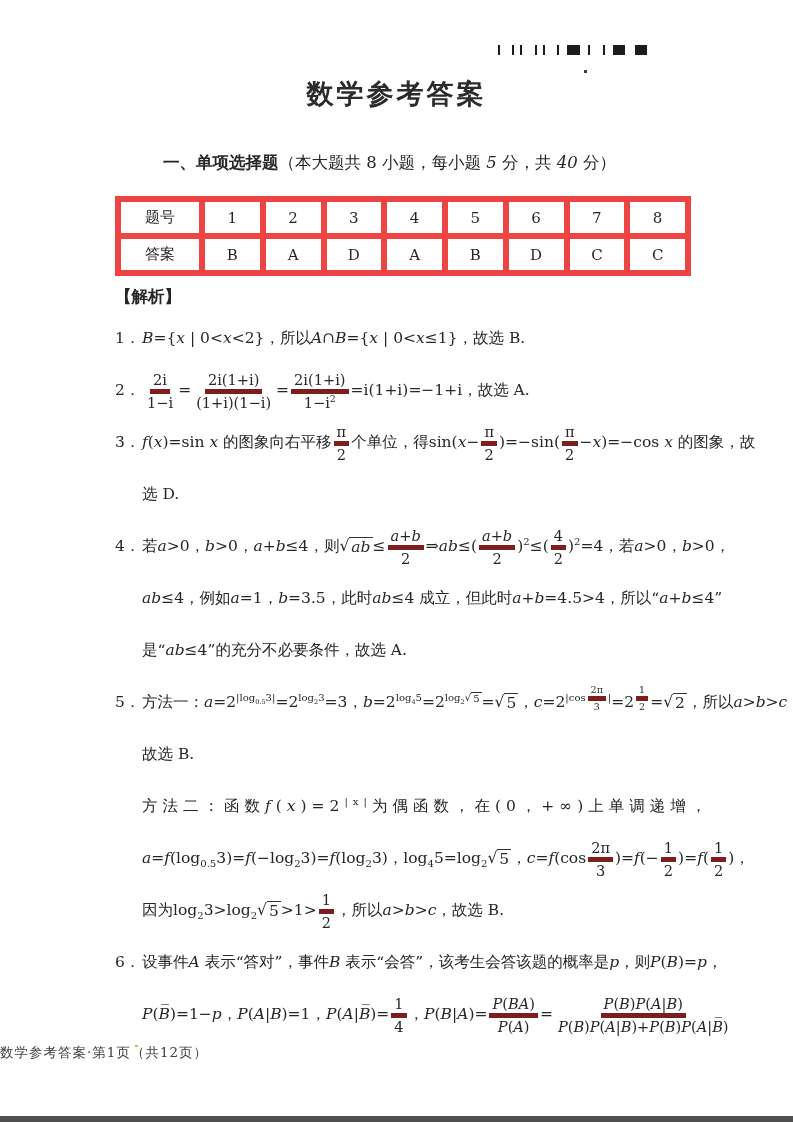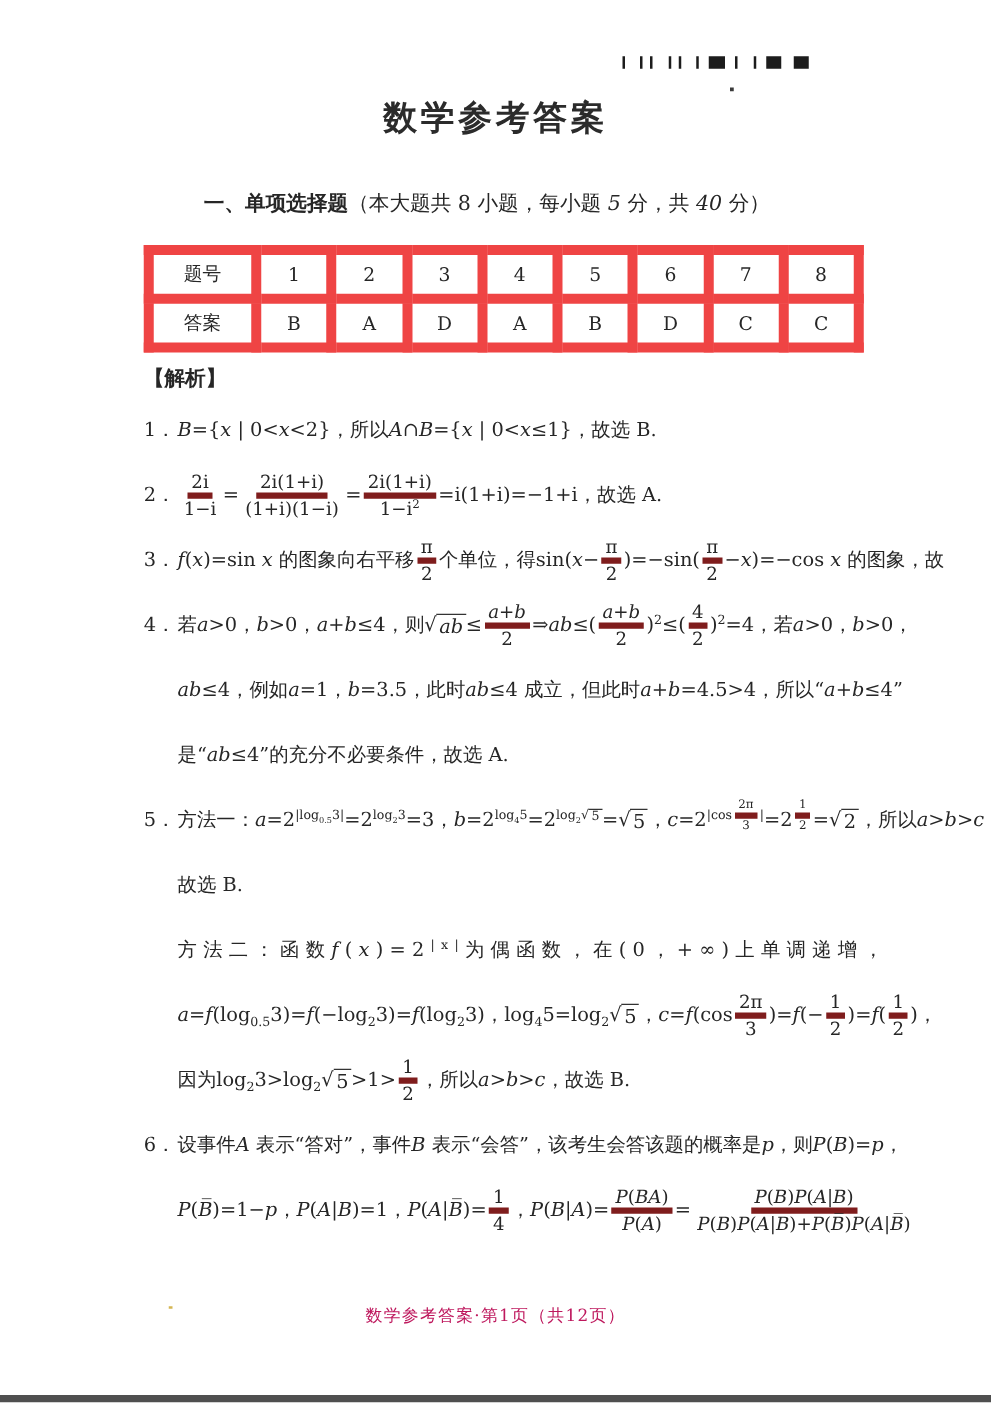--- a/index.html
+++ b/index.html
@@ -21,21 +21,21 @@
     text-align:center;font-size:27px;font-weight:600;letter-spacing:3px;color:#2b2b2b;
   }
 
   .content{position:absolute;left:115px;top:152px;width:578px;}
 
   .sec-heading{font-size:16.5px;margin-bottom:22px;white-space:nowrap;}
   .sec-heading .hd-bold{font-weight:bold;font-family:"DejaVu Sans","Liberation Sans",sans-serif;margin-left:48px;}
 
   table.ans-table{border-collapse:collapse;width:576px;table-layout:fixed;}
   table.ans-table td{
-    border:8px solid #ef4444;text-align:center;height:31px;
+    border:6px solid #ef4444;text-align:center;height:31px;
     font-size:15px;padding:0;
   }
   table.ans-table td.rowhead{width:78px;}
 
   .analysis{
     margin-top:10px;font-weight:bold;font-size:16.5px;
     font-family:"DejaVu Sans","Liberation Sans",sans-serif;
   }
 
   .solutions{margin-top:4px;}
@@ -52,22 +52,22 @@
     display:inline-flex;flex-direction:column;align-items:center;
     vertical-align:middle;font-size:0.94em;line-height:1.2;margin:0 2px;
   }
   .m-f .m-num{display:block;border-bottom:5px solid #7f1d1d;padding:0 3px;}
   .m-f .m-den{display:block;padding:0 3px;}
   .m-sqrt{display:inline-flex;align-items:flex-start;line-height:1.2;}
   .m-sqrt .m-rad{line-height:1.2;}
   .m-sqrt .m-radicand{border-top:1px solid #333;padding:0 2px;line-height:1.2;}
 
   .footer{
-    position:absolute;top:1044px;left:0;width:100%;text-align:center;
-    font-size:13.5px;color:#be185d;letter-spacing:1px;
+    position:absolute;top:1044px;left:0;width:100%;
+    font-size:13.5px;color:#404040;letter-spacing:1px;
   }
   .artifact-dot{position:absolute;left:135px;top:1045px;width:3px;height:2px;background:#c9a227;opacity:.8;}
   .bottom-edge{position:absolute;left:0;bottom:0;width:793px;height:6px;background:#4f4f4f;}
 </style>
 </head>
 <body>
 
 <div class="page">
 
   <div class="barcode">
@@ -146,20 +146,21 @@
         <div class="sol-line"><span class="m-i">f</span>(<span class="m-i">x</span>)=sin <span class="m-i">x</span> 的图象向右平移<span class="m-f">
               <span class="m-num">π</span>
               <span class="m-den">2</span>
             </span>个单位，得sin(<span class="m-i">x</span>−<span class="m-f">
               <span class="m-num">π</span>
               <span class="m-den">2</span>
             </span>)=−sin(<span class="m-f">
               <span class="m-num">π</span>
               <span class="m-den">2</span>
             </span>−<span class="m-i">x</span>)=−cos <span class="m-i">x</span> 的图象，故</div>
+        <div class="sol-line">选 D.</div>
       </div>
 
       <div class="solution">
         <span class="sol-num">4．</span>
         <div class="sol-line">若<span class="m-i">a</span>&gt;0，<span class="m-i">b</span>&gt;0，<span class="m-i">a</span>+<span class="m-i">b</span>≤4，则<span class="m-sqrt">
               <span class="m-rad">√</span>
               <span class="m-radicand"><span class="m-i">ab</span></span>
             </span>≤<span class="m-f">
               <span class="m-num"><span class="m-i">a</span>+<span class="m-i">b</span></span>
               <span class="m-den">2</span>

